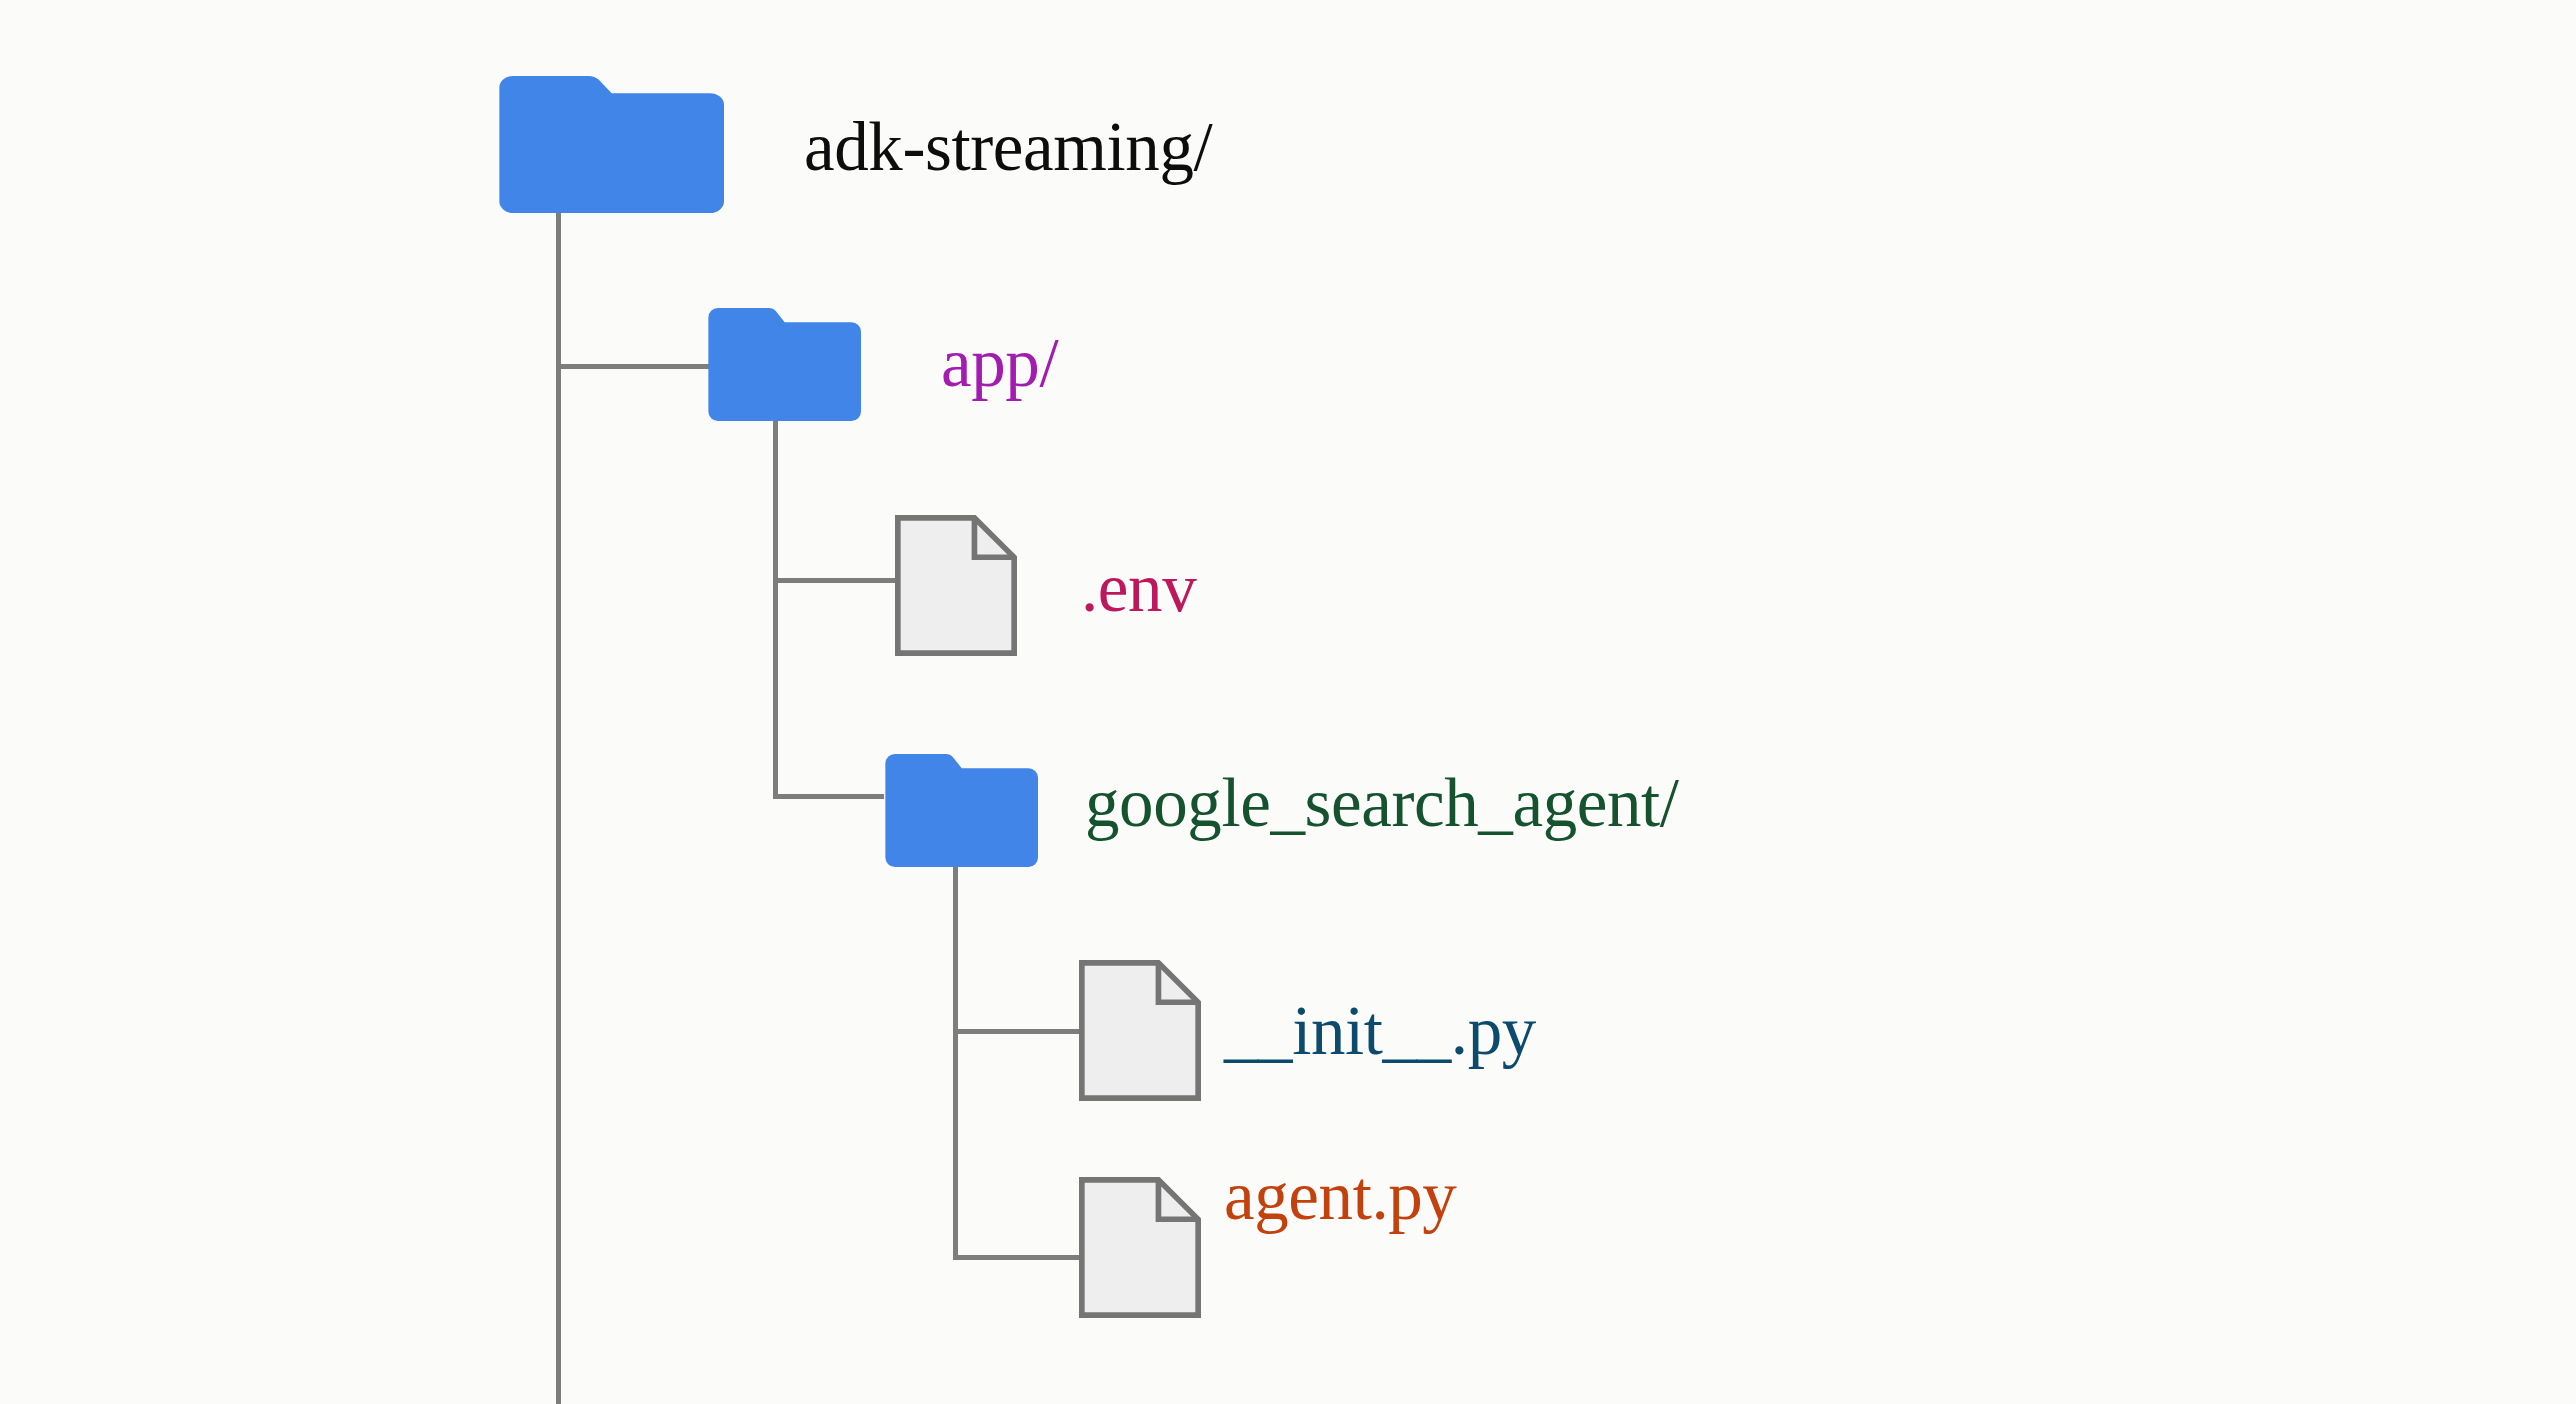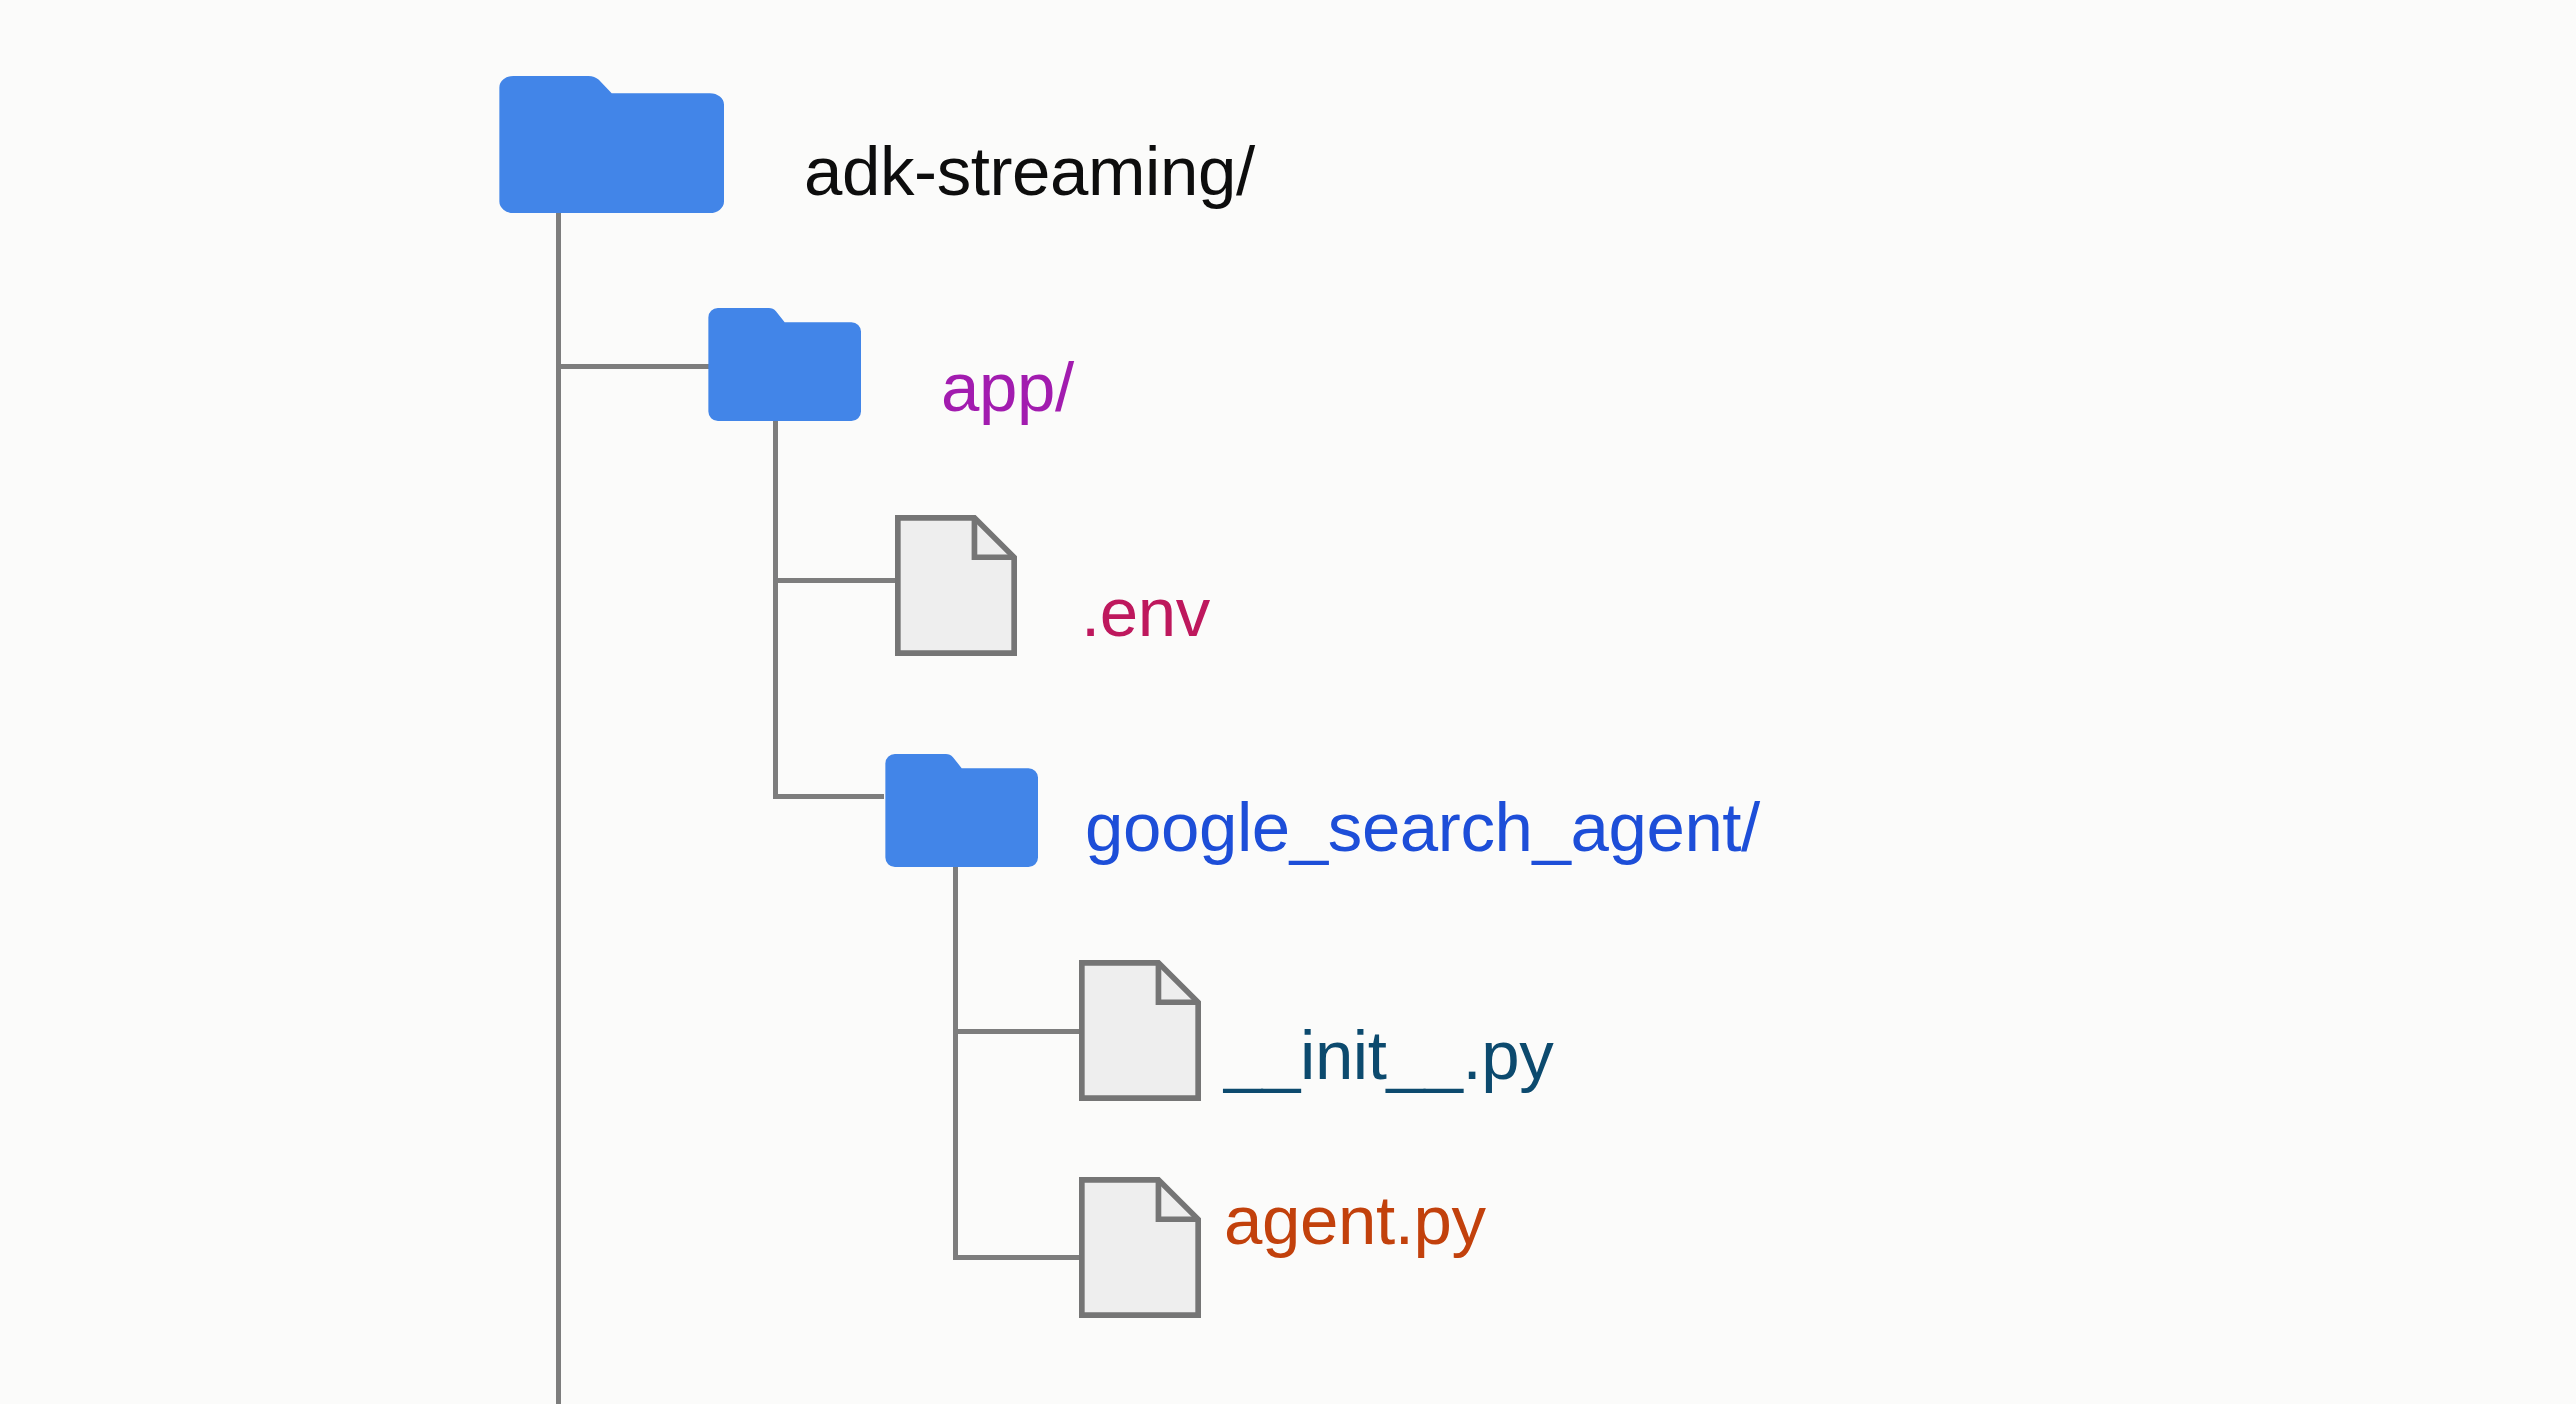--- a/index.html
+++ b/index.html
@@ -42,26 +42,25 @@
   .file-icon {
     position: absolute;
     display: block;
   }
   .file-icon svg { display: block; width: 100%; height: 100%; }
 
   
   .node-label {
     position: absolute;
     color: #0d0d0d;
-    font-family: Liberation Sans, sans-serif;
+    font-family: Liberation Serif, serif;
     font-weight: 400;
     white-space: nowrap;
     letter-spacing: -0.4px;
     line-height: 1;
-    margin-top: 24px;
   }
   .label-lg { font-size: 69px; }
 </style>
 </head>
 <body>
 
 <div id="tree-canvas">
 
   <div id="connector-layer">
       <div class="connector-v" style="left: 556px; top: 211px; background: rgb(125, 125, 125); height: 1193px;"></div>
@@ -92,21 +91,21 @@
           <path fill="#eeeeee" stroke="#757575" stroke-width="4" stroke-linejoin="miter" d="M2 2 L56 2 L84 30 L84 98 L2 98 Z"></path>
           <path fill="none" stroke="#757575" stroke-width="4" stroke-linejoin="miter" d="M56 2 L56 30 L84 30"></path>
         </svg>
       </span>
       <span class="node-label label-lg" style="left: 1081px; top: 554px; color: #be185d; text-align: right;">.env</span>
       <span class="folder-icon" style="left: 879px; top: 754px; width: 159px; height: 113px;">
         <svg viewBox="0 0 100 72" preserveAspectRatio="none" aria-hidden="true">
           <path fill="#4285e8" d="M4 6 A6 6 0 0 1 10 0 L42 0 A6 6 0 0 1 46.5 2 L52 9 L94 9 A6 6 0 0 1 100 15 L100 66 A6 6 0 0 1 94 72 L10 72 A6 6 0 0 1 4 66 Z"></path>
         </svg>
       </span>
-      <span class="node-label label-lg" style="left: 1085px; top: 769px; color: #1d4ed8;">google_search_agent/</span>
+      <span class="node-label label-lg" style="left: 1085px; top: 769px; color: #14532d;">google_search_agent/</span>
       <span class="file-icon" style="left: 1079px; top: 960px; width: 122px; height: 141px;">
         <svg viewBox="0 0 86 100" preserveAspectRatio="none" aria-hidden="true">
           <path fill="#eeeeee" stroke="#757575" stroke-width="4" stroke-linejoin="miter" d="M2 2 L56 2 L84 30 L84 98 L2 98 Z"></path>
           <path fill="none" stroke="#757575" stroke-width="4" stroke-linejoin="miter" d="M56 2 L56 30 L84 30"></path>
         </svg>
       </span>
       <span class="node-label label-lg" style="left: 1224px; top: 997px; color: #0c4a6e;">__init__.py</span>
       <span class="file-icon" style="left: 1079px; top: 1177px; width: 122px; height: 141px;">
         <svg viewBox="0 0 86 100" preserveAspectRatio="none" aria-hidden="true">
           <path fill="#eeeeee" stroke="#757575" stroke-width="4" stroke-linejoin="miter" d="M2 2 L56 2 L84 30 L84 98 L2 98 Z"></path>

